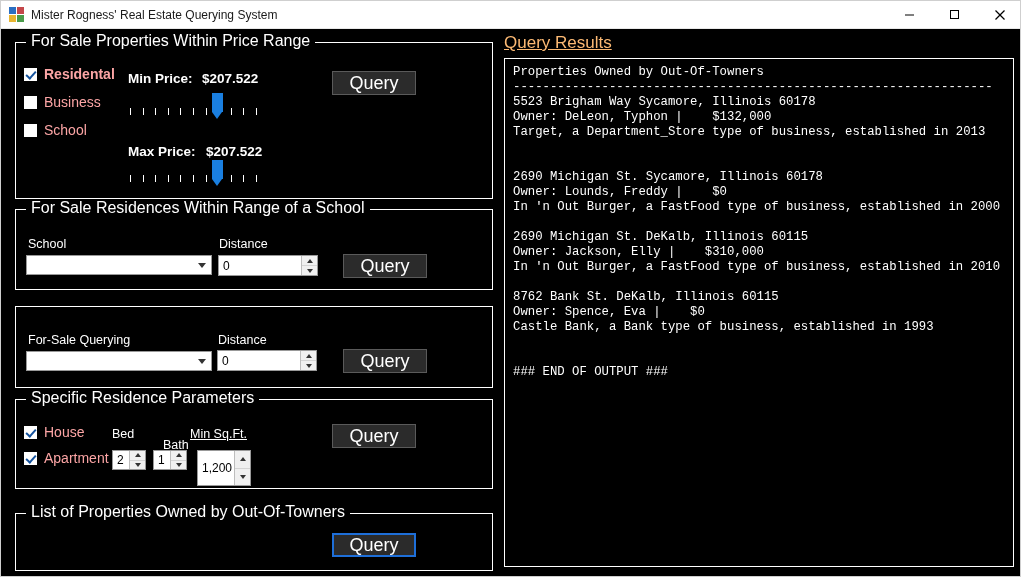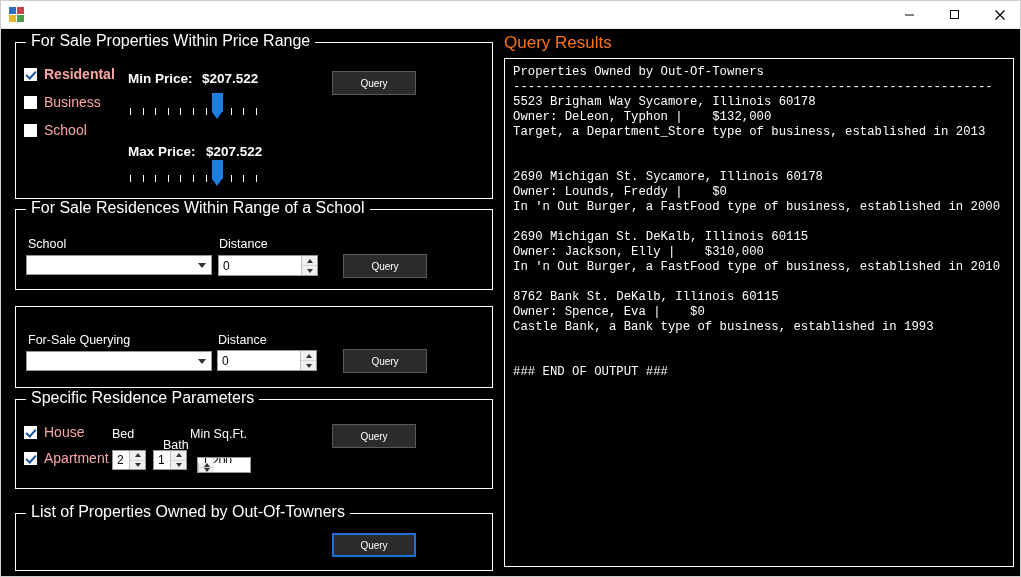--- a/index.html
+++ b/index.html
@@ -124,21 +124,21 @@
     font-size: 14px;
     white-space: nowrap;
   }
 
   
   .btn {
     position: absolute;
     background: #2b2b2b;
     color: #ffffff;
     border: 1px solid #5a5a5a;
-    font-size: 10px;
+    font-size: 18px;
     font-family: "Liberation Sans", sans-serif;
     display: flex;
     align-items: center;
     justify-content: center;
     box-sizing: border-box;
   }
   .btn.highlight {
     border: 2px solid #1e6fd9;
   }
 
@@ -243,23 +243,24 @@
     width: 0; height: 0;
     border-left: 3px solid transparent;
     border-right: 3px solid transparent;
     border-top: 4px solid #333;
   }
 
   
   #results-title {
     position: absolute;
     left: 503px; top: 32px;
-    color: #f97316;
+    color: #fdba74;
     font-size: 17px;
     font-family: "Liberation Sans", sans-serif;
+    text-decoration: underline;
   }
   #results-box {
     position: absolute;
     left: 503px; top: 57px;
     width: 510px;
     height: 509px;
     background: #000000;
     border: 1px solid #ffffff;
     box-sizing: border-box;
     overflow: hidden;
@@ -279,20 +280,21 @@
 
 <div id="app">
 
   <div id="titlebar">
     <div id="title-icon">
       <span class="sq" style="left:0;top:0;background:#2b6fc2;"></span>
       <span class="sq" style="left:8px;top:0;background:#c4464a;"></span>
       <span class="sq" style="left:0;top:8px;background:#e8b531;"></span>
       <span class="sq" style="left:8px;top:8px;background:#4a9b4a;"></span>
     </div>
+    <span class="title-text">Mister Rogness' Real Estate Querying System</span>
     <div id="win-buttons">
       <div class="win-btn">
         <svg width="11" height="11" viewBox="0 0 11 11">
             <line x1="1" y1="6" x2="10" y2="6" stroke="#000" stroke-width="1"></line>
           </svg>
       </div>
       <div class="win-btn">
         <svg width="11" height="11" viewBox="0 0 11 11">
             <rect x="1.5" y="1.5" width="8" height="8" fill="none" stroke="#000" stroke-width="1"></rect>
           </svg>
@@ -419,21 +421,21 @@
       <span class="cb-box checked"></span>
       <span class="cb-label">House</span>
     </div>
     <div class="cb" style="left:8px; top:50px;">
       <span class="cb-box checked"></span>
       <span class="cb-label">Apartment</span>
     </div>
 
     <div class="lbl" style="left:96px; top:27px;">Bed</div>
     <div class="lbl" style="left:147px; top:27px;margin-top:11px;">Bath</div>
-    <div class="lbl" style="left:174px; top:27px;">Min Sq.Ft.</div>
+    <div class="lbl" style="left:174px; top:27px;text-decoration:underline;">Min Sq.Ft.</div>
 
     <div class="updown" style="left:96px; top:50px; width:34px; height:20px;">
       <span class="val">2</span>
       <span class="spin">
         <span>
             <i class="tri-up"></i>
           </span>
         <span>
             <i class="tri-down"></i>
           </span>
@@ -443,21 +445,21 @@
       <span class="val">1</span>
       <span class="spin">
         <span>
             <i class="tri-up"></i>
           </span>
         <span>
             <i class="tri-down"></i>
           </span>
       </span>
     </div>
-    <div class="updown" style="left:181px; top:57px; width:54px; height:16px;flex-direction:column;">
+    <div class="updown" style="left:181px; top:50px; width:54px; height:36px;">
       <span class="val">1,200</span>
       <span class="spin">
         <span>
             <i class="tri-up"></i>
           </span>
         <span>
             <i class="tri-down"></i>
           </span>
       </span>
     </div>

